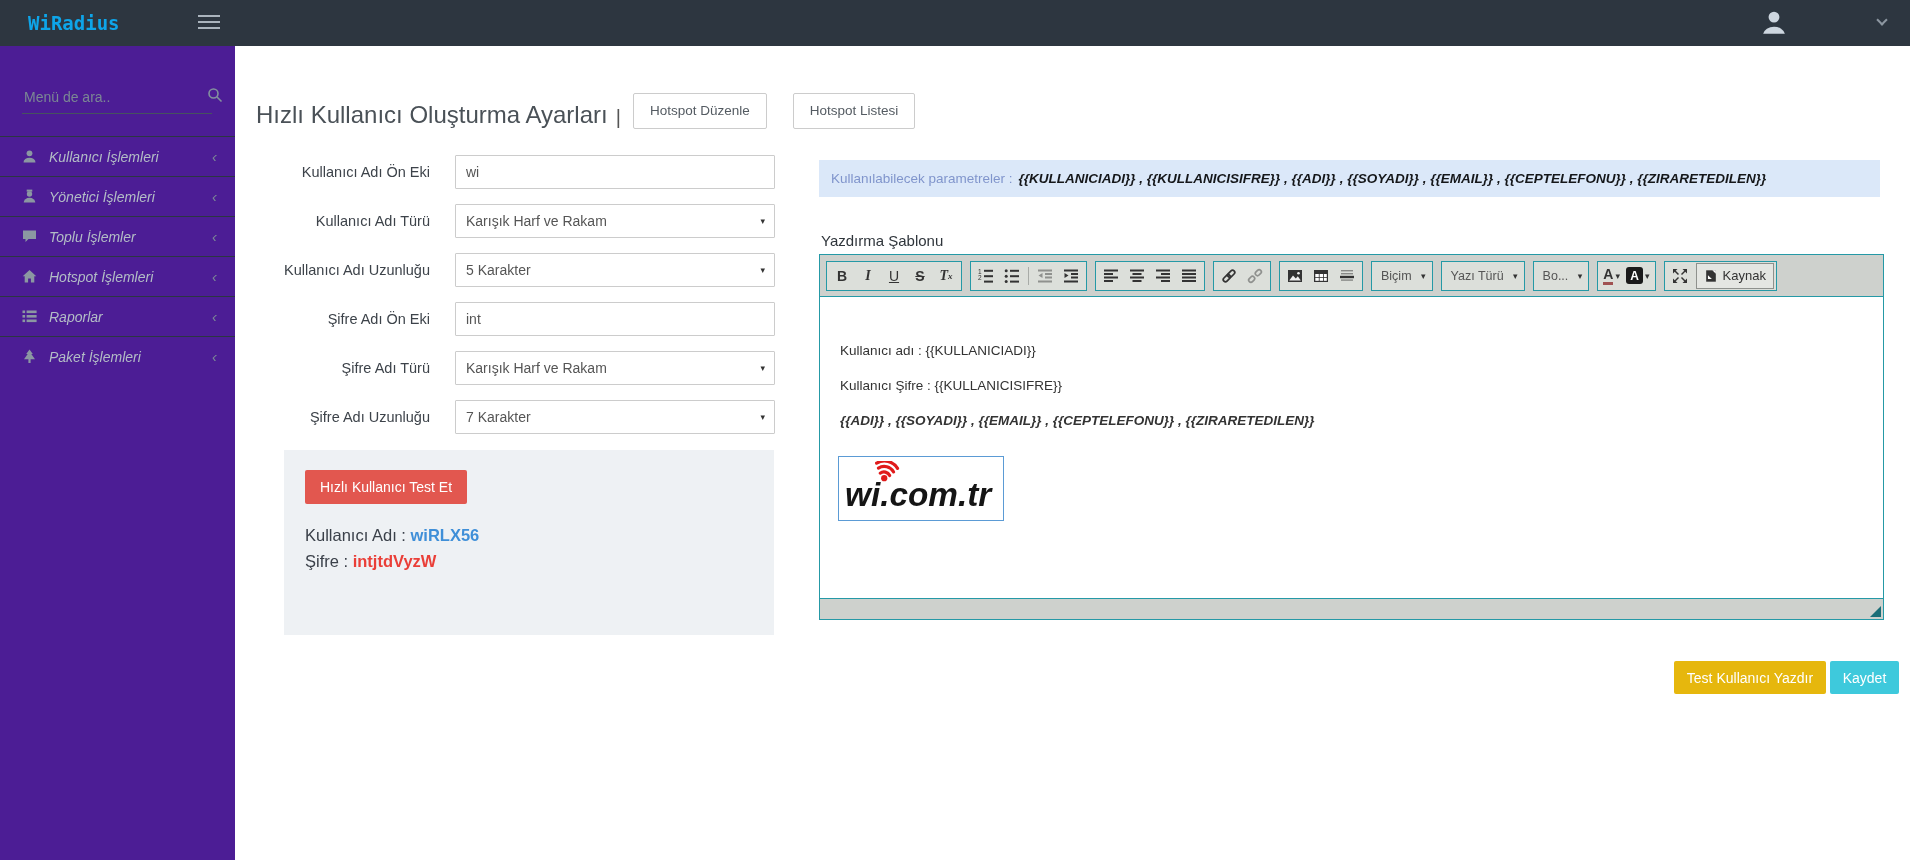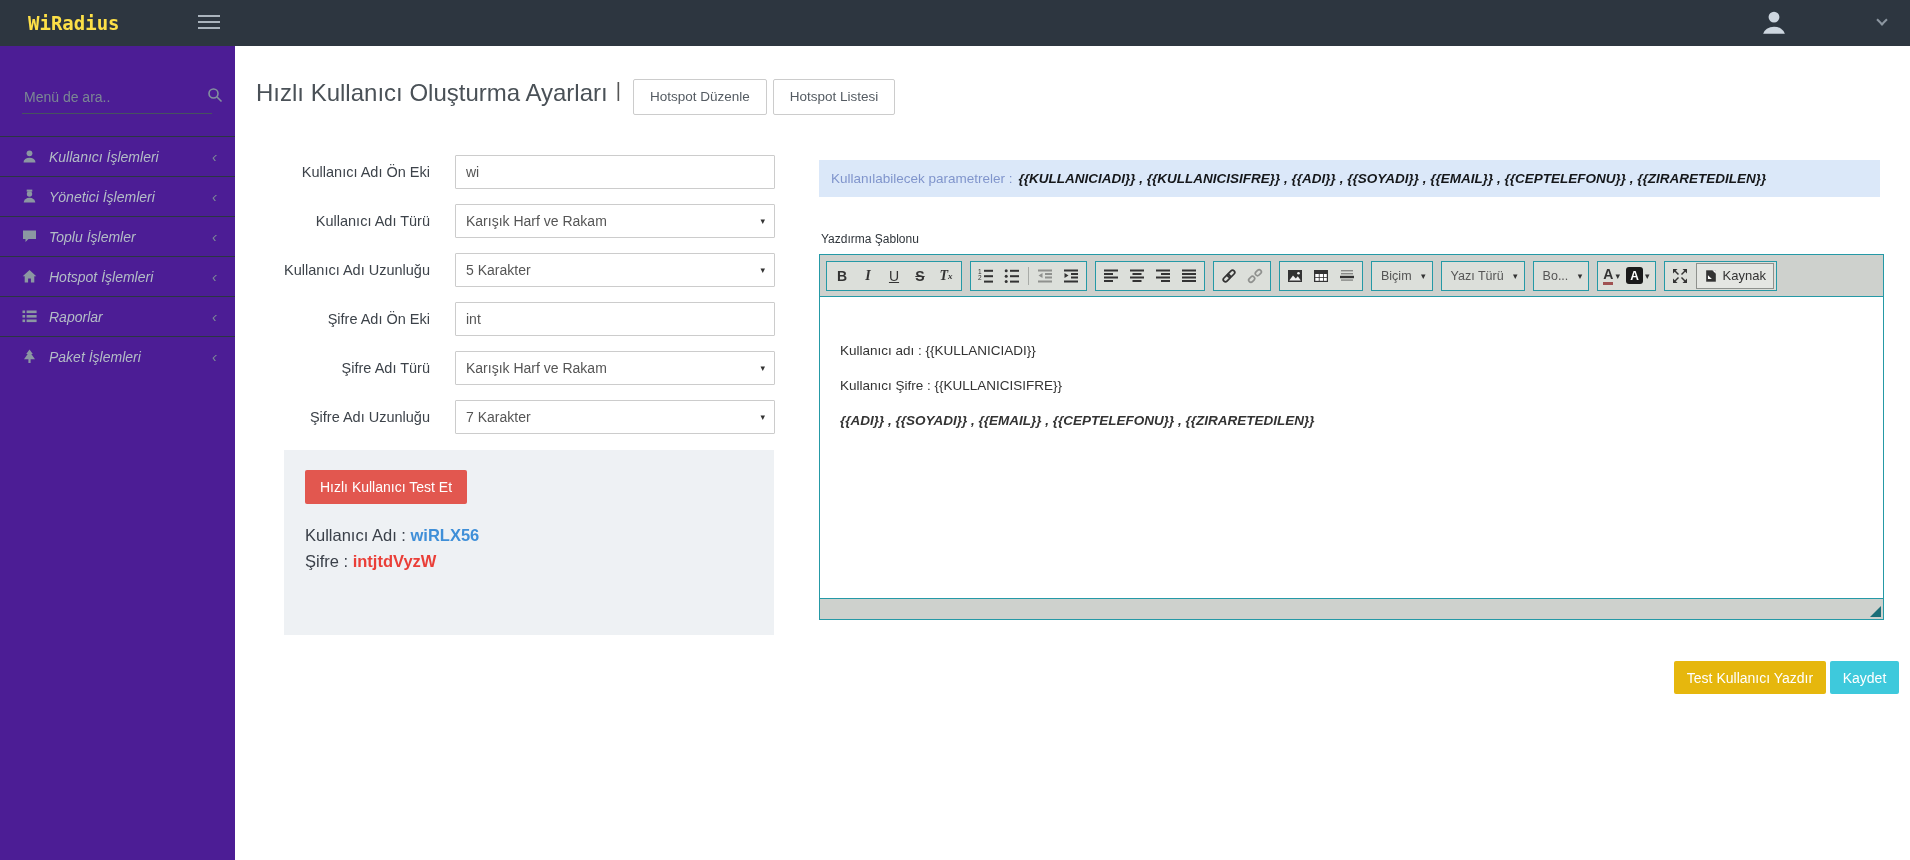--- a/index.html
+++ b/index.html
@@ -4,45 +4,45 @@
 <style>
   * { box-sizing: border-box; }
   html,body { margin:0; padding:0; }
   body {
     width:1910px; height:860px; position:relative; overflow:hidden;
     font-family:"Liberation Sans", sans-serif; background:#ffffff;
   }
   
   .navbar { position:absolute; left:0; top:0; width:1910px; height:46px; background:#2d3640; }
   .brand { position:absolute; left:28px; top:0; height:46px; line-height:46px;
-    font-family:"DejaVu Sans Mono", monospace; font-weight:bold; font-size:19px; color:#fde047; cursor:pointer; }
+    font-family:"DejaVu Sans Mono", monospace; font-weight:bold; font-size:19px; color:#0ea5e9; cursor:pointer; }
   .hamburger { position:absolute; left:198px; top:15px; width:22px; height:16px; cursor:pointer; }
   .hamburger span { display:block; height:2px; background:#aab4bd; margin-bottom:4px; }
   .nav-user { position:absolute; left:1760px; top:9px; width:28px; height:28px; cursor:pointer; }
   .nav-caret { position:absolute; left:1878px; top:16px; width:8px; height:8px;
     border-right:2px solid #8d97a1; border-bottom:2px solid #8d97a1; transform:rotate(45deg); cursor:pointer; }
   
   .sidebar { position:absolute; left:0; top:46px; width:235px; height:814px; background:#4c1d95; }
   .side-search { position:absolute; left:22px; top:34px; width:190px; height:34px;
     border-bottom:1px solid #46525f; display:flex; align-items:center; }
   .side-search input { flex:1; background:transparent; border:none; outline:none;
     color:#cfd6dc; font-size:14px; font-family:inherit; }
   .side-search input::placeholder { color:#7b8794; }
   .menu { position:absolute; left:0; top:90px; width:235px; }
   .menu-item { height:40px; display:flex; align-items:center; padding-left:22px;
     border-top:1px solid #2c3642; color:#b3bdc6; font-size:14px; cursor:pointer;font-style:italic; }
   .mi-icon { width:16px; margin-right:11px; display:flex; }
   .mi-label { flex:1; }
   .mi-chevron { margin-right:18px; color:#7d8a96; font-size:15px; line-height:1; }
   
-  .page-header { position:absolute; left:256px; top:79px; display:flex; align-items:flex-start; }
+  .page-header { position:absolute; left:256px; top:93px; display:flex; align-items:flex-end; }
   .page-title { font-size:24px; color:#4a5157; }
   .title-sep { font-size:20px; color:#555; margin:0 12px 0 8px; }
   .hdr-btn { height:36px; line-height:34px; padding:0 16px; background:#fff; border:1px solid #ccc;
-    border-radius:2px; color:#545b62; font-size:13.5px; margin-right:6px; cursor:pointer; font-family:inherit; }
+    border-radius:2px; color:#545b62; font-size:13.5px; margin-right:26px; cursor:pointer; font-family:inherit; }
   
   .form { position:absolute; left:256px; top:155px; width:520px; }
   .form-row { display:flex; align-items:center; margin-bottom:15px; height:34px; }
   .form-label { width:174px; text-align:right; margin-right:25px; font-size:14.5px; color:#3d434a; }
   .txt-input { width:320px; height:34px; border:1px solid #ccc; border-radius:1px;
     padding:0 10px; font-size:14px; color:#555; font-family:inherit; outline:none; }
   .sel { position:relative; width:320px; height:34px; border:1px solid #ccc; border-radius:1px;
     line-height:32px; padding:0 24px 0 10px; font-size:14px; color:#555; cursor:pointer; background:#fff; }
   .sel .caret { position:absolute; right:9px; top:0; font-size:9px; color:#333; }
   
@@ -53,21 +53,21 @@
   .result.r1 { top:76px; }
   .result.r2 { top:102px; }
   .res-user { color:#3f8fd8; font-weight:bold; }
   .res-pass { color:#ea3f38; font-weight:bold; }
   
   .params-bar { position:absolute; left:819px; top:160px; width:1061px; height:37px; background:#dbe8f9;
     display:flex; align-items:center; padding:0 12px; font-size:13.5px; }
   .params-label { color:#8095cc; margin-right:6px; white-space:nowrap; }
   .params-text { color:#15171a; font-weight:bold; font-style:italic; white-space:nowrap; }
   
-  .editor-label { position:absolute; left:821px; top:232px; font-size:12px; color:#2f353b; }
+  .editor-label { position:absolute; left:821px; top:232px; font-size:15px; color:#2f353b; }
   .editor { position:absolute; left:819px; top:254px; width:1065px; height:366px;
     border:1px solid #2599a6; background:#fff; }
   .ed-toolbar { height:42px; background:#ced1cd; border-bottom:1px solid #2599a6;
     display:flex; align-items:center; padding:0 6px; }
   .tb-group { display:flex; align-items:center; height:30px; border:1px solid #2599a6;
     background:#dcdfda; padding:0 2px; margin-right:8px; }
   .tb-btn { width:26px; height:26px; display:flex; align-items:center; justify-content:center;
     color:#333; font-size:14px; cursor:pointer; }
   .tb-btn.disabled { opacity:0.45; cursor:default; }
   .tb-b { font-weight:bold; }
@@ -427,20 +427,31 @@
             <path d="M4.5 11.5 V7 L9 11.5 Z" fill="#fff"></path>
           </svg>
           <span>Kaynak</span>
         </span>
     </div>
   </div>
   <div class="ed-content">
     <p class="first">Kullanıcı adı : {{KULLANICIADI}}</p>
     <p>Kullanıcı Şifre : {{KULLANICISIFRE}}</p>
     <p class="tpl-params">{{ADI}} , {{SOYADI}} , {{EMAIL}} , {{CEPTELEFONU}} , {{ZIRARETEDILEN}}</p>
+    <span class="ed-img">
+      <svg width="152" height="52" viewBox="0 0 155 52">
+        <text x="0" y="45" font-family="Liberation Sans, sans-serif" font-size="34" font-weight="bold" font-style="italic" fill="#151515">wi.com.tr</text>
+        <g stroke="#e01b1b" stroke-width="3.2" fill="none" stroke-linecap="round" transform="rotate(14 40 16)">
+          <path d="M35 13 A 6.5 6.5 0 0 1 45 13"></path>
+          <path d="M32 8.5 A 11 11 0 0 1 48 8.5"></path>
+          <path d="M29 4 A 15.5 15.5 0 0 1 51 4"></path>
+        </g>
+        <circle cx="40" cy="17" r="3.2" fill="#e01b1b"></circle>
+      </svg>
+    </span>
   </div>
   <div class="ed-bottombar">
     <div class="resize-handle"></div>
   </div>
 </div>
 
 <button class="print-btn">Test Kullanıcı Yazdır</button>
 <button class="save-btn">Kaydet</button>
 
 </body></html>

